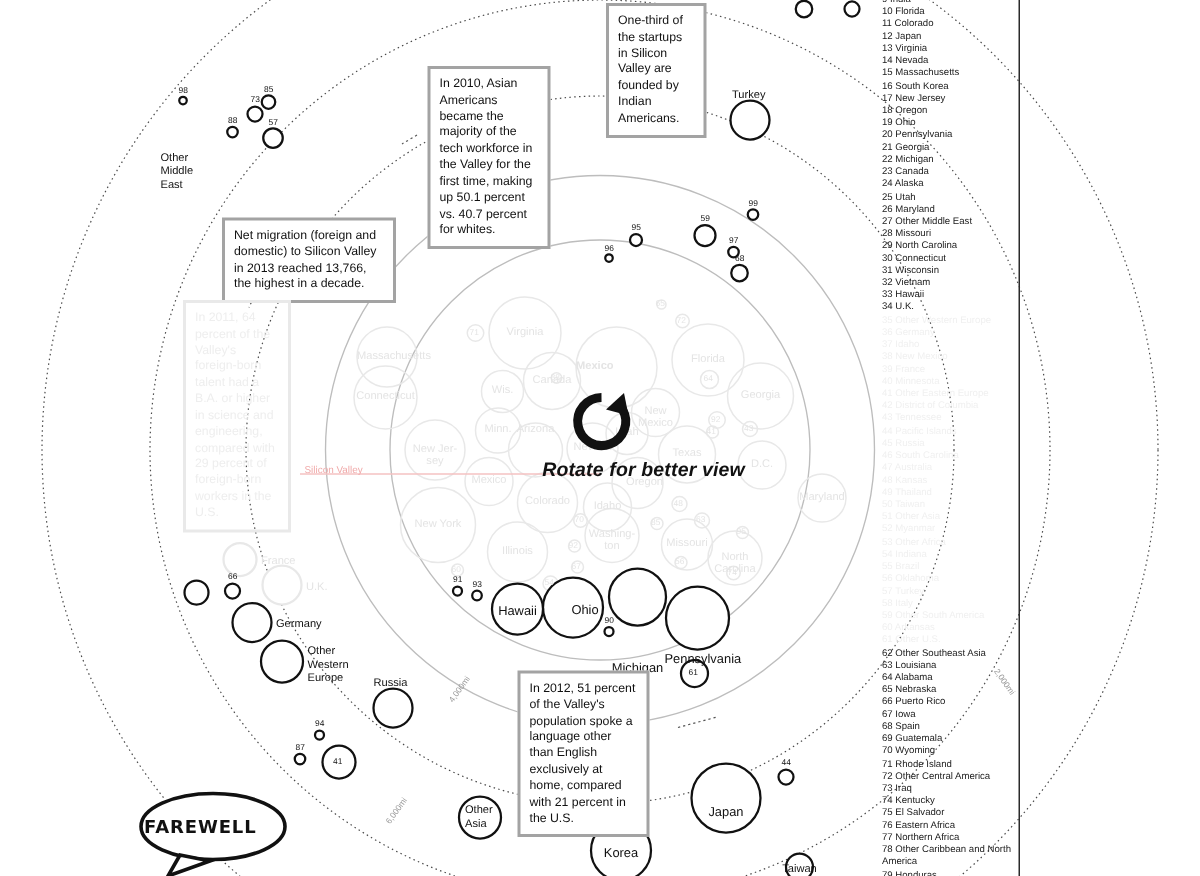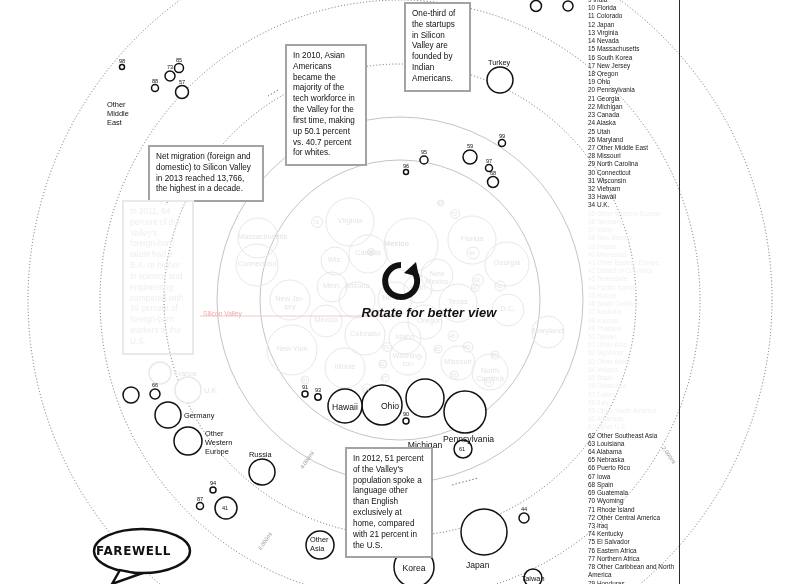--- a/index.html
+++ b/index.html
@@ -178,21 +178,21 @@
     <line x1="200" y1="316" x2="400" y2="316" stroke="#f5c2c2" stroke-width="0.9"></line>
   </svg>
 
   <div id="outer-labels">
       <div class="blabel" style="left: 107px; top: 100px; white-space: normal; width: 34px;">Other Middle East</div>
       <div class="blabel" style="left: 488px; top: 58px;">Turkey</div>
       <div class="blabel lg" style="left: 407px; top: 394px; width: 36px; text-align: center; white-space: nowrap; margin-top: 46px;">Michigan</div>
       <div class="blabel lg" style="left: 364px; top: 401px; width: 52px; text-align: center; white-space: nowrap;">Ohio</div>
       <div class="blabel lg" style="left: 327px; top: 402px; width: 36px; text-align: center; white-space: nowrap;">Hawaii</div>
       <div class="blabel lg" style="left: 443px; top: 434px;">Pennsylvania</div>
-      <div class="blabel lg" style="left: 466px; top: 560px; width: 36px; text-align: left; white-space: nowrap;">Japan</div>
+      <div class="blabel lg" style="left: 466px; top: 536px; width: 36px; text-align: center; white-space: nowrap;">Japan</div>
       <div class="blabel lg" style="left: 396px; top: 563px; width: 36px; text-align: center; white-space: nowrap;">Korea</div>
       <div class="blabel" style="left: 515px; top: 574px; width: 36px; text-align: center; white-space: nowrap;">Taiwan</div>
       <div class="blabel" style="left: 310px; top: 535px; white-space: normal; width: 26px;">Other Asia</div>
       <div class="blabel" style="left: 249px; top: 450px;">Russia</div>
       <div class="blabel" style="left: 205px; top: 429px; white-space: normal; width: 34px;">Other Western Europe</div>
       <div class="blabel" style="left: 184px; top: 411px;">Germany</div>
       <div class="blabel dim" style="left: 204px; top: 386px;">U.K.</div>
       <div class="blabel dim" style="left: 174px; top: 369px;">France</div>
     </div>
   <div id="inner-labels">

